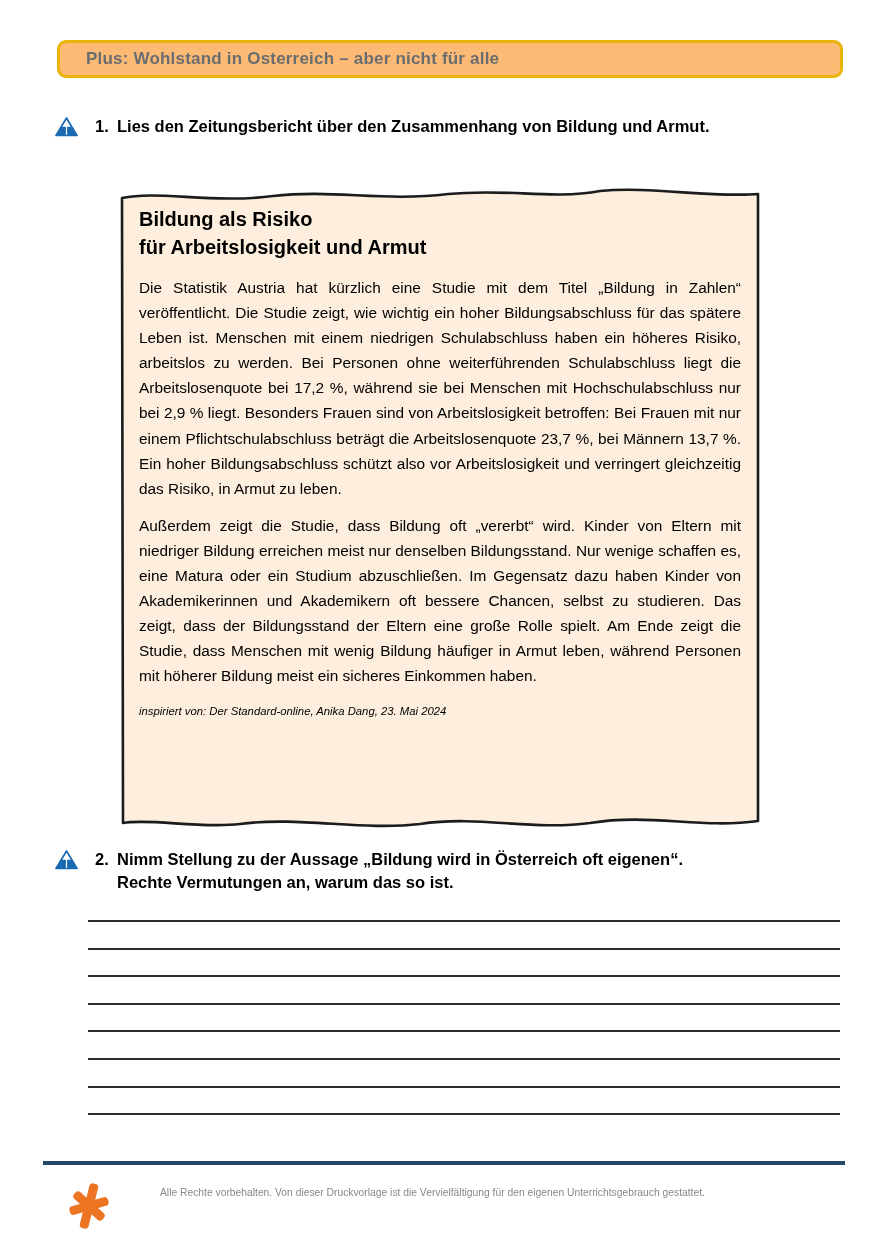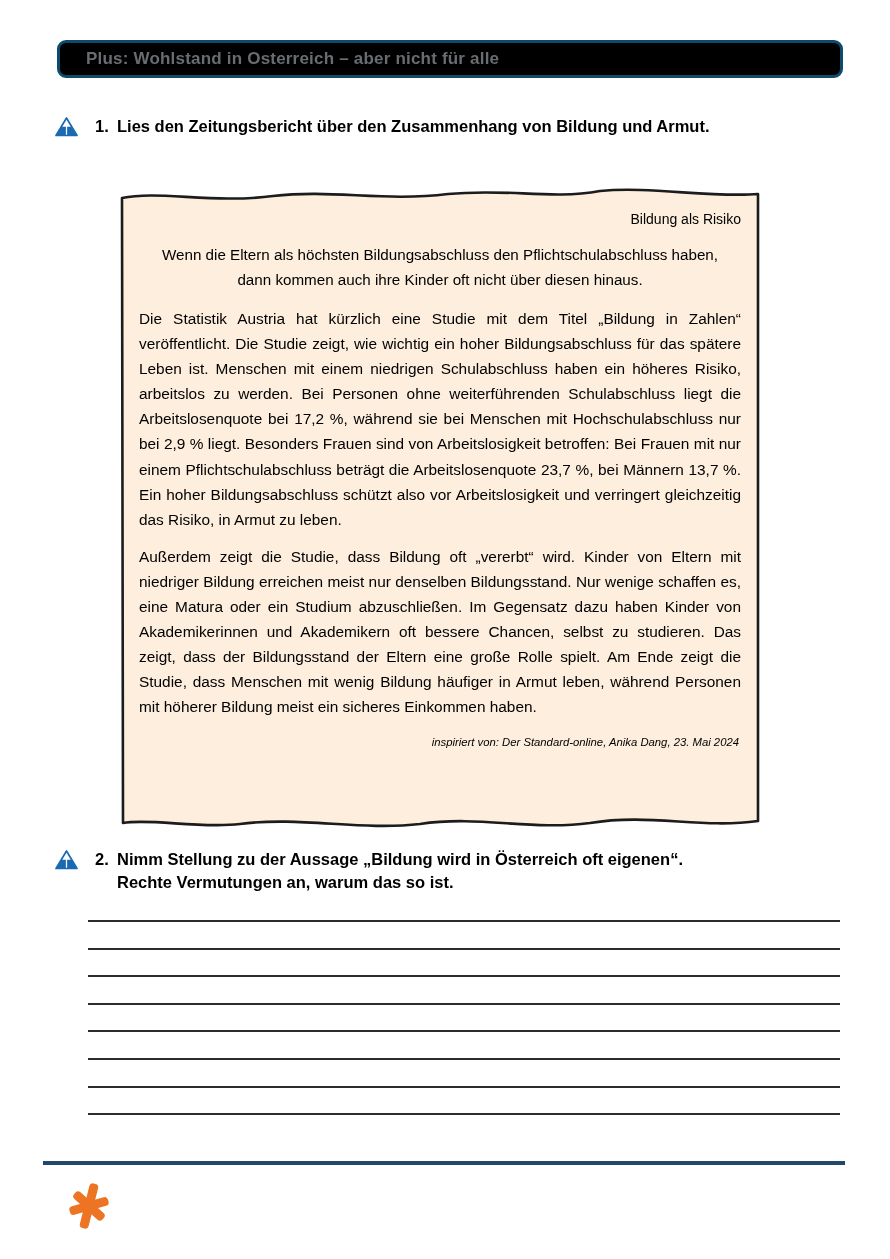--- a/index.html
+++ b/index.html
@@ -7,24 +7,24 @@
     width:890px;height:1259px;
     background:#ffffff;
     position:relative;
     font-family:"Liberation Sans","DejaVu Sans",sans-serif;
     color:#000;
     overflow:hidden;
   }
   
   .header-box{
     position:absolute;left:57px;top:40px;width:786px;height:38px;
-    border:3px solid #0c4a6e;border-radius:9px;
+    border:3px solid #eab308;border-radius:9px;
     box-sizing:border-box;
     display:flex;align-items:center;
-    background:#000000;
+    background:#fdba74;
   }
   .header-box .header-title{
     padding-left:26px;
     font-size:17px;font-weight:bold;color:#696d70;
     letter-spacing:.2px;
   }
   
   .task{position:absolute;left:55px;display:flex;align-items:flex-start;}
   .task-1{top:115px;}
   .task-2{top:848px;}
@@ -36,31 +36,31 @@
   .article{
     position:absolute;left:118px;top:185px;width:644px;height:647px;
   }
   .article svg.paper{position:absolute;left:0;top:0;width:100%;height:100%;}
   .article-content{
     position:absolute;left:0;top:0;width:100%;height:100%;
     box-sizing:border-box;
     padding:20px 21px 0 21px;
   }
   .article-title{
-    text-align:right;font-weight:normal;font-size:14px;line-height:28px;
+    text-align:left;font-weight:bold;font-size:20px;line-height:28px;
   }
   .article-subtitle{
     text-align:center;font-size:15.2px;line-height:24.5px;margin-top:10px;
   }
   .article-para{
     text-align:justify;font-size:15.4px;line-height:25.1px;margin-top:14px;
   }
   .article-para + .article-para{margin-top:12px;}
   .article-source{
-    text-align:right;font-style:italic;font-size:11.3px;margin-top:16px;
+    font-style:italic;font-size:11.3px;margin-top:16px;
     padding-right:2px;
   }
   
   .answer-area{position:absolute;left:88px;top:920px;width:752px;}
   .answer-line{
     height:2px;background:#2d2d2d;margin-bottom:25.6px;width:100%;
   }
   
   .footer-rule{
     position:absolute;left:43px;top:1161px;width:802px;height:4px;
@@ -103,24 +103,21 @@
              L 640 636
              C 582 644, 532 628, 472 638
              C 412 646, 362 630, 302 639
              C 242 646, 182 631, 122 639
              C 82 644, 32 633, 5 638
              Z" fill="#fdeedd" stroke="#1c1c1c" stroke-width="2.6" stroke-linejoin="round"></path>
   </svg>
   <div class="article-content">
     <div class="article-title">
       <div>Bildung als Risiko</div>
-    </div>
-    <div class="article-subtitle">
-      <div>Wenn die Eltern als höchsten Bildungsabschluss den Pflichtschulabschluss haben,</div>
-      <div>dann kommen auch ihre Kinder oft nicht über diesen hinaus.</div>
+      <div>für Arbeitslosigkeit und Armut</div>
     </div>
     <div class="article-para">Die Statistik Austria hat kürzlich eine Studie mit dem Titel „Bildung in Zahlen“ veröffentlicht. Die Studie zeigt, wie wichtig ein hoher Bildungsabschluss für das spätere Leben ist. Menschen mit einem niedrigen Schulabschluss haben ein höheres Risiko, arbeitslos zu werden. Bei Personen ohne weiterführenden Schulabschluss liegt die Arbeitslosenquote bei 17,2 %, während sie bei Menschen mit Hochschulabschluss nur bei 2,9 % liegt. Besonders Frauen sind von Arbeitslosigkeit betroffen: Bei Frauen mit nur einem Pflichtschulabschluss beträgt die Arbeitslosenquote 23,7 %, bei Männern 13,7 %. Ein hoher Bildungsabschluss schützt also vor Arbeitslosigkeit und verringert gleichzeitig das Risiko, in Armut zu leben.</div>
     <div class="article-para">Außerdem zeigt die Studie, dass Bildung oft „vererbt“ wird. Kinder von Eltern mit niedriger Bildung erreichen meist nur denselben Bildungsstand. Nur wenige schaffen es, eine Matura oder ein Studium abzuschließen. Im Gegensatz dazu haben Kinder von Akademikerinnen und Akademikern oft bessere Chancen, selbst zu studieren. Das zeigt, dass der Bildungsstand der Eltern eine große Rolle spielt. Am Ende zeigt die Studie, dass Menschen mit wenig Bildung häufiger in Armut leben, während Personen mit höherer Bildung meist ein sicheres Einkommen haben.</div>
     <div class="article-source">inspiriert von: Der Standard-online, Anika Dang, 23. Mai 2024</div>
   </div>
 </div>
 
 <div class="task task-2">
   <svg class="task-marker" viewBox="0 0 23 20">
     <path d="M11.5 1 L22 18.5 L1 18.5 Z" fill="#ffffff" stroke="#1a6ab2" stroke-width="1.7" stroke-linejoin="round"></path>
@@ -149,13 +146,14 @@
 
 <div class="footer-rule"></div>
 <svg class="footer-logo" viewBox="0 0 100 100">
   <g fill="#ec7423">
     <rect x="41" y="4" width="18" height="92" rx="7" transform="rotate(14 50 50)"></rect>
     <rect x="41" y="10" width="18" height="80" rx="7" transform="rotate(74 50 50)"></rect>
     <rect x="41" y="12" width="18" height="76" rx="7" transform="rotate(132 50 50)"></rect>
   </g>
 </svg>
 <div class="footer-text">
+  <div>Alle Rechte vorbehalten. Von dieser Druckvorlage ist die Vervielfältigung für den eigenen Unterrichtsgebrauch gestattet.</div>
 </div>
 
 </body></html>

